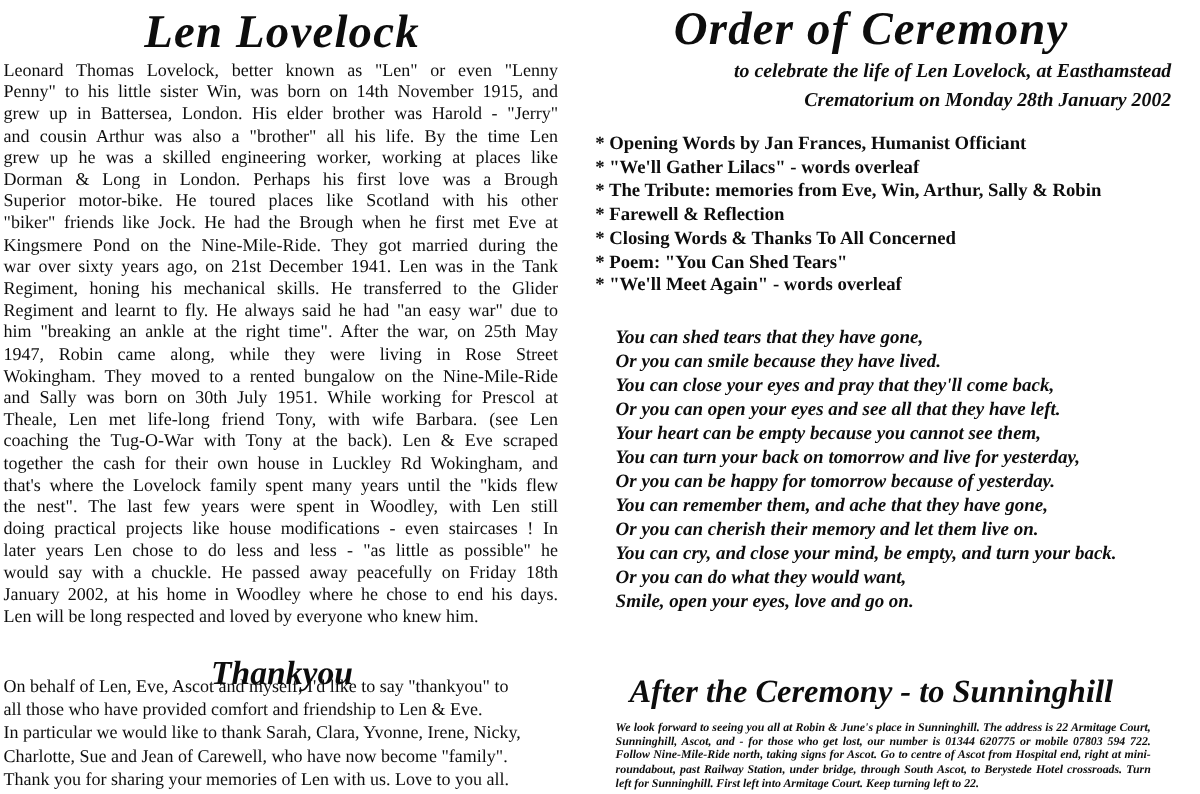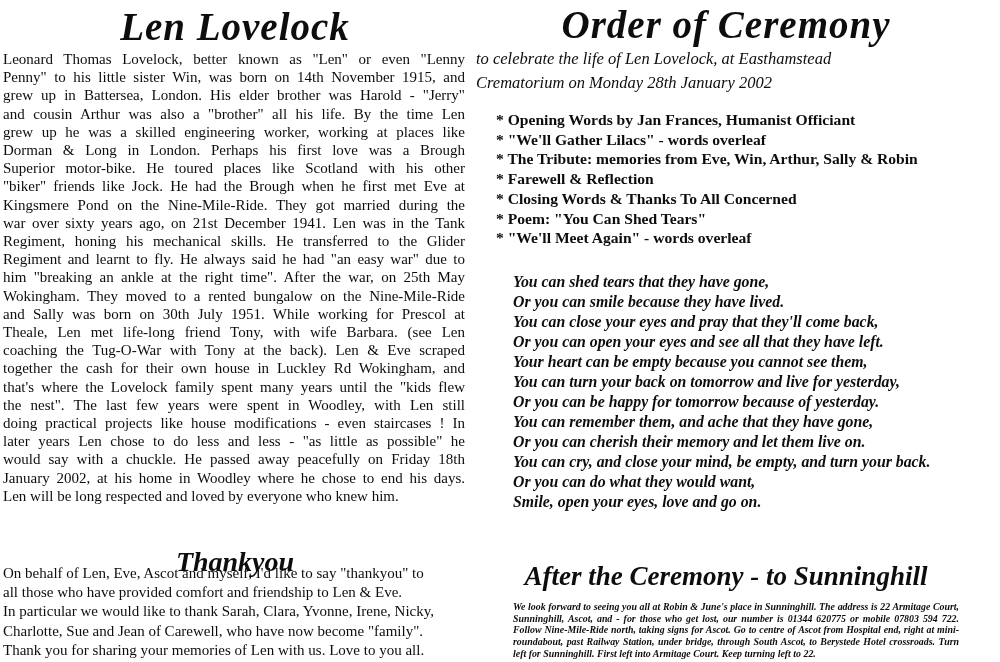--- a/index.html
+++ b/index.html
@@ -72,22 +72,22 @@
     font-size: 15px;
     line-height: 19.2px;
   }
   .thanks .t-line { white-space: nowrap; }
 
   .subtitle {
     position: absolute;
     top: 47px;
     left: 0;
     width: 100%;
-    text-align: left;
-    font-weight: normal;
+    text-align: right;
+    font-weight: bold;
     font-style: italic;
     font-size: 16.5px;
     line-height: 24px;
   }
 
   .order-list {
     position: absolute;
     top: 110px;
     left: 20px;
     margin: 0;
@@ -138,20 +138,21 @@
       <div class="t-line">and cousin Arthur was also a "brother" all his life. By the time Len</div>
       <div class="t-line">grew up he was a skilled engineering worker, working at places like</div>
       <div class="t-line">Dorman &amp; Long in London. Perhaps his first love was a Brough</div>
       <div class="t-line">Superior motor-bike. He toured places like Scotland with his other</div>
       <div class="t-line">"biker" friends like Jock. He had the Brough when he first met Eve at</div>
       <div class="t-line">Kingsmere Pond on the Nine-Mile-Ride. They got married during the</div>
       <div class="t-line">war over sixty years ago, on 21st December 1941. Len was in the Tank</div>
       <div class="t-line">Regiment, honing his mechanical skills. He transferred to the Glider</div>
       <div class="t-line">Regiment and learnt to fly. He always said he had "an easy war" due to</div>
       <div class="t-line">him "breaking an ankle at the right time". After the war, on 25th May</div>
+      <div class="t-line">1947, Robin came along, while they were living in Rose Street</div>
       <div class="t-line">Wokingham. They moved to a rented bungalow on the Nine-Mile-Ride</div>
       <div class="t-line">and Sally was born on 30th July 1951. While working for Prescol at</div>
       <div class="t-line">Theale, Len met life-long friend Tony, with wife Barbara. (see Len</div>
       <div class="t-line">coaching the Tug-O-War with Tony at the back).  Len &amp; Eve scraped</div>
       <div class="t-line">together the cash for their own house in Luckley Rd Wokingham, and</div>
       <div class="t-line">that's where the Lovelock family spent many years until the "kids flew</div>
       <div class="t-line">the nest". The last few years were spent in Woodley, with Len still</div>
       <div class="t-line">doing practical projects like house modifications - even staircases ! In</div>
       <div class="t-line">later years Len chose to do less and less - "as little as possible" he</div>
       <div class="t-line">would say with a chuckle. He passed away peacefully on Friday 18th</div>

